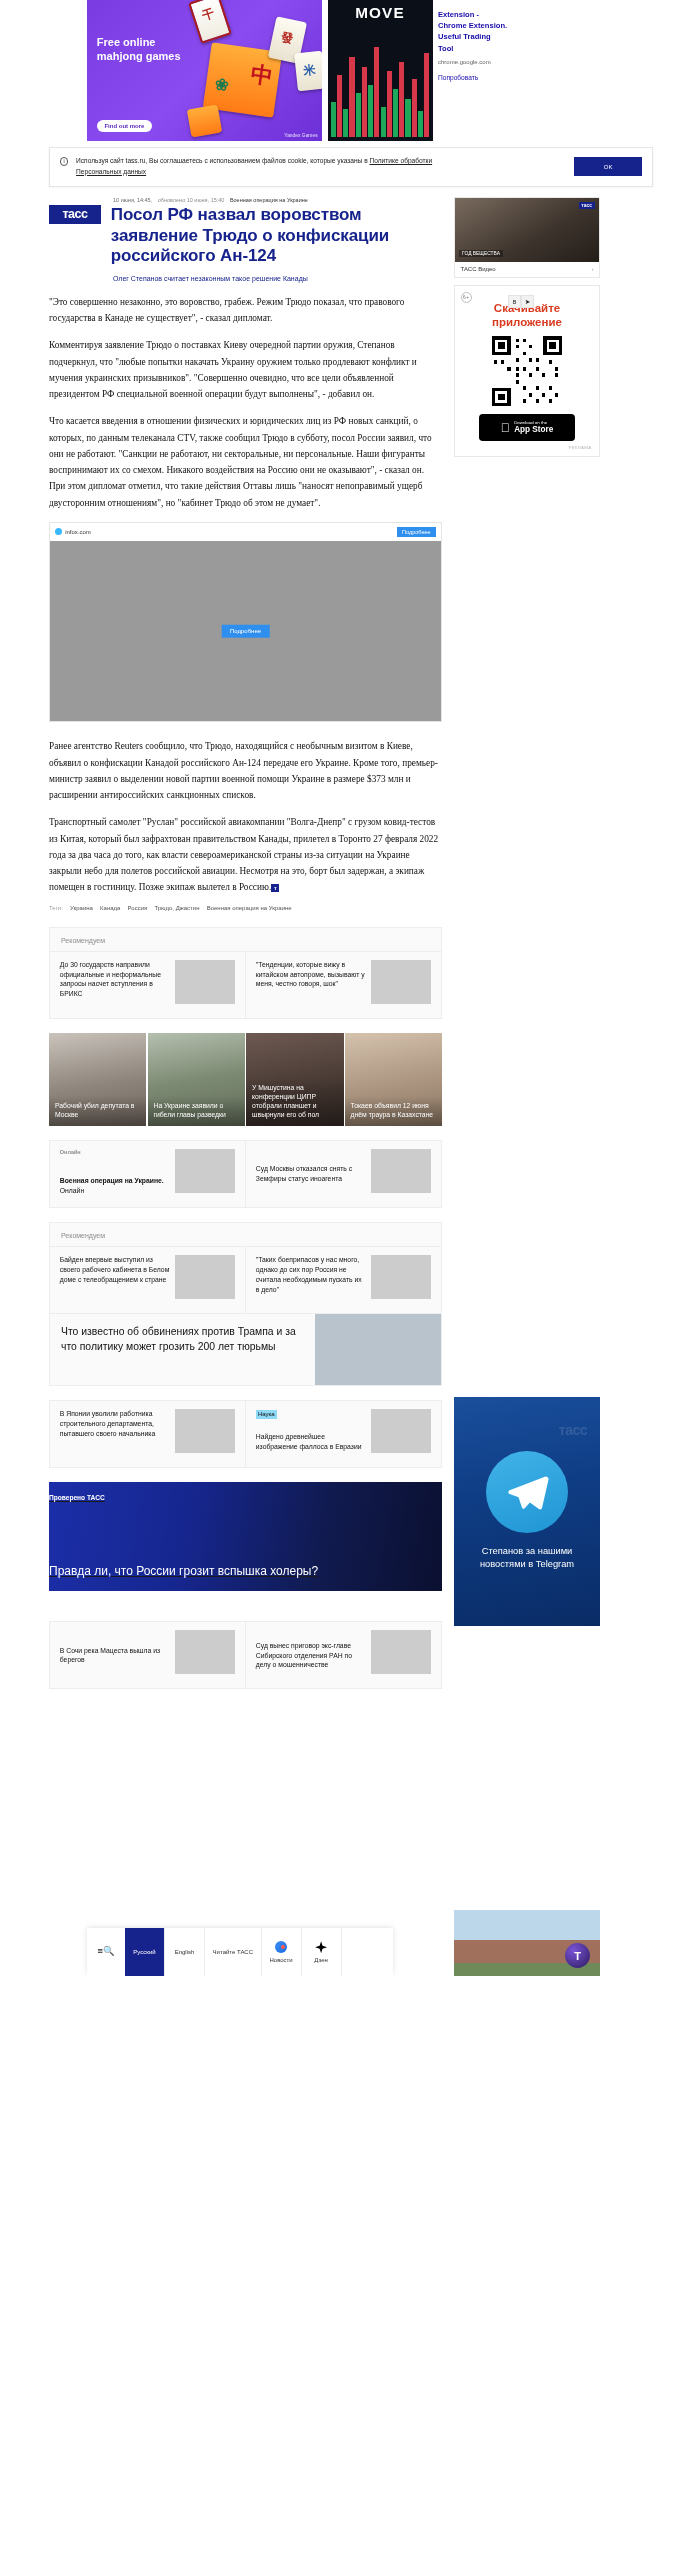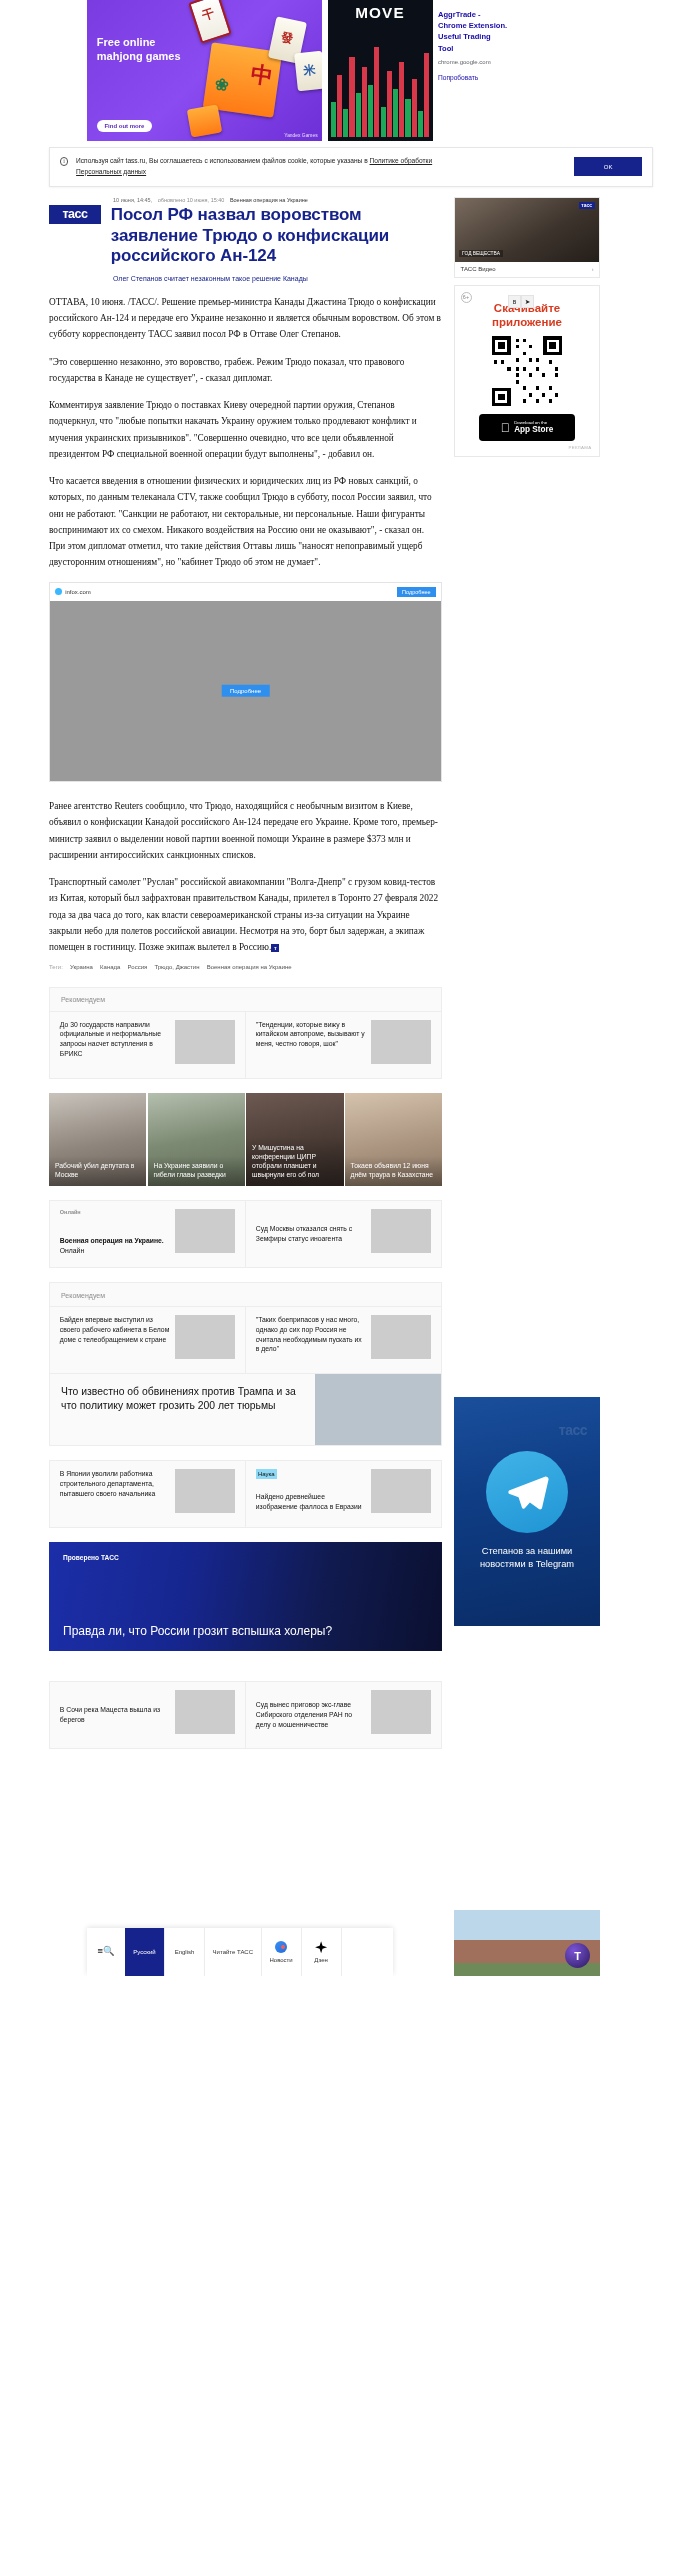--- a/index.html
+++ b/index.html
@@ -215,22 +215,23 @@
   }
   .tg-caption { color:#fff; font-size: 9.3px; text-align:center; line-height:1.45; }
   .tg-watermark {
     position:absolute; right: 13px; top: 25px; color: rgba(255,255,255,.13);
     font-size: 14px; font-weight:800; letter-spacing: -0.5px;
   }
 
   
   .fact-check {
     background: linear-gradient(100deg,#1c2ea8 0%, #16268f 35%, #101a4e 70%, #0b1030 100%);
-    min-height: 109px; padding: 12px 14px; display:flex; flex-direction:column; justify-content:space-between;
+    min-height: 109px; padding: 12px 0; display:flex; flex-direction:column; justify-content:space-between;
     margin-bottom: 30px;
+    text-decoration: underline;
   }
   .fc-kicker { color:#fff; font-size: 6.6px; font-weight: 700; }
   .fc-title { color:#fff; font-size: 12px; line-height: 1.3; }
 
   
   .side-video { border:0.5px solid #e8e8e8; margin-bottom: 7.6px; }
   .sv-img { height: 64px; background: linear-gradient(150deg,#7a6b5e,#3c332c 60%,#241e19); position:relative;}
   .sv-tag {
     position:absolute; left: 4.4px; bottom: 4.4px; color:#fff; font-size: 4.9px;
     background: rgba(0,0,0,.35); padding: 1.1px 2.7px;
@@ -323,21 +324,21 @@
           <i style="height:48%"></i>
           <i style="height:75%"></i>
         <i style="height:38%"></i>
           <i style="height:58%"></i>
           <i style="height:26%"></i>
           <i style="height:84%"></i>
       </div>
     </div>
 
     <div class="ad-slot ad-text">
-      <div class="t1">AggrTrade -</div>
+      <div class="t1">Extension -</div>
       <div class="t1">Chrome Extension.</div>
       <div class="t1">Useful Trading</div>
       <div class="t1">Tool</div>
       <div class="url">chrome.google.com</div>
       <div class="cta">Попробовать</div>
     </div>
   </div>
 
   <div class="cookie-wrap">
     <div class="cookie">
@@ -362,21 +363,20 @@
       </div>
 
       <div class="head-row">
         <div class="tass-logo">тасс</div>
         <h1 class="title">Посол РФ назвал воровством заявление Трюдо о конфискации российского Ан-124</h1>
       </div>
 
       <div class="subtitle">Олег Степанов считает незаконным такое решение Канады</div>
 
       <div class="body-text">
-        <p>ОТТАВА, 10 июня. /ТАСС/. Решение премьер-министра Канады Джастина Трюдо о конфискации российского Ан-124 и передаче его Украине незаконно и является обычным воровством. Об этом в субботу корреспонденту ТАСС заявил посол РФ в Оттаве Олег Степанов.</p>
 
 
         <p>"Это совершенно незаконно, это воровство, грабеж. Режим Трюдо показал, что правового государства в Канаде не существует", - сказал дипломат.</p>
         <p>Комментируя заявление Трюдо о поставках Киеву очередной партии оружия, Степанов подчеркнул, что "любые попытки накачать Украину оружием только продлевают конфликт и мучения украинских призывников". "Совершенно очевидно, что все цели объявленной президентом РФ специальной военной операции будут выполнены", - добавил он.</p>
         <p>Что касается введения в отношении физических и юридических лиц из РФ новых санкций, о которых, по данным телеканала CTV, также сообщил Трюдо в субботу, посол России заявил, что они не работают. "Санкции не работают, ни секторальные, ни персональные. Наши фигуранты воспринимают их со смехом. Никакого воздействия на Россию они не оказывают", - сказал он. При этом дипломат отметил, что такие действия Оттавы лишь "наносят непоправимый ущерб двусторонним отношениям", но "кабинет Трюдо об этом не думает".</p>
 
         <div class="video-embed">
           <div class="ve-top">
             <div class="ve-brand">
               <span class="ve-dot"></span>

